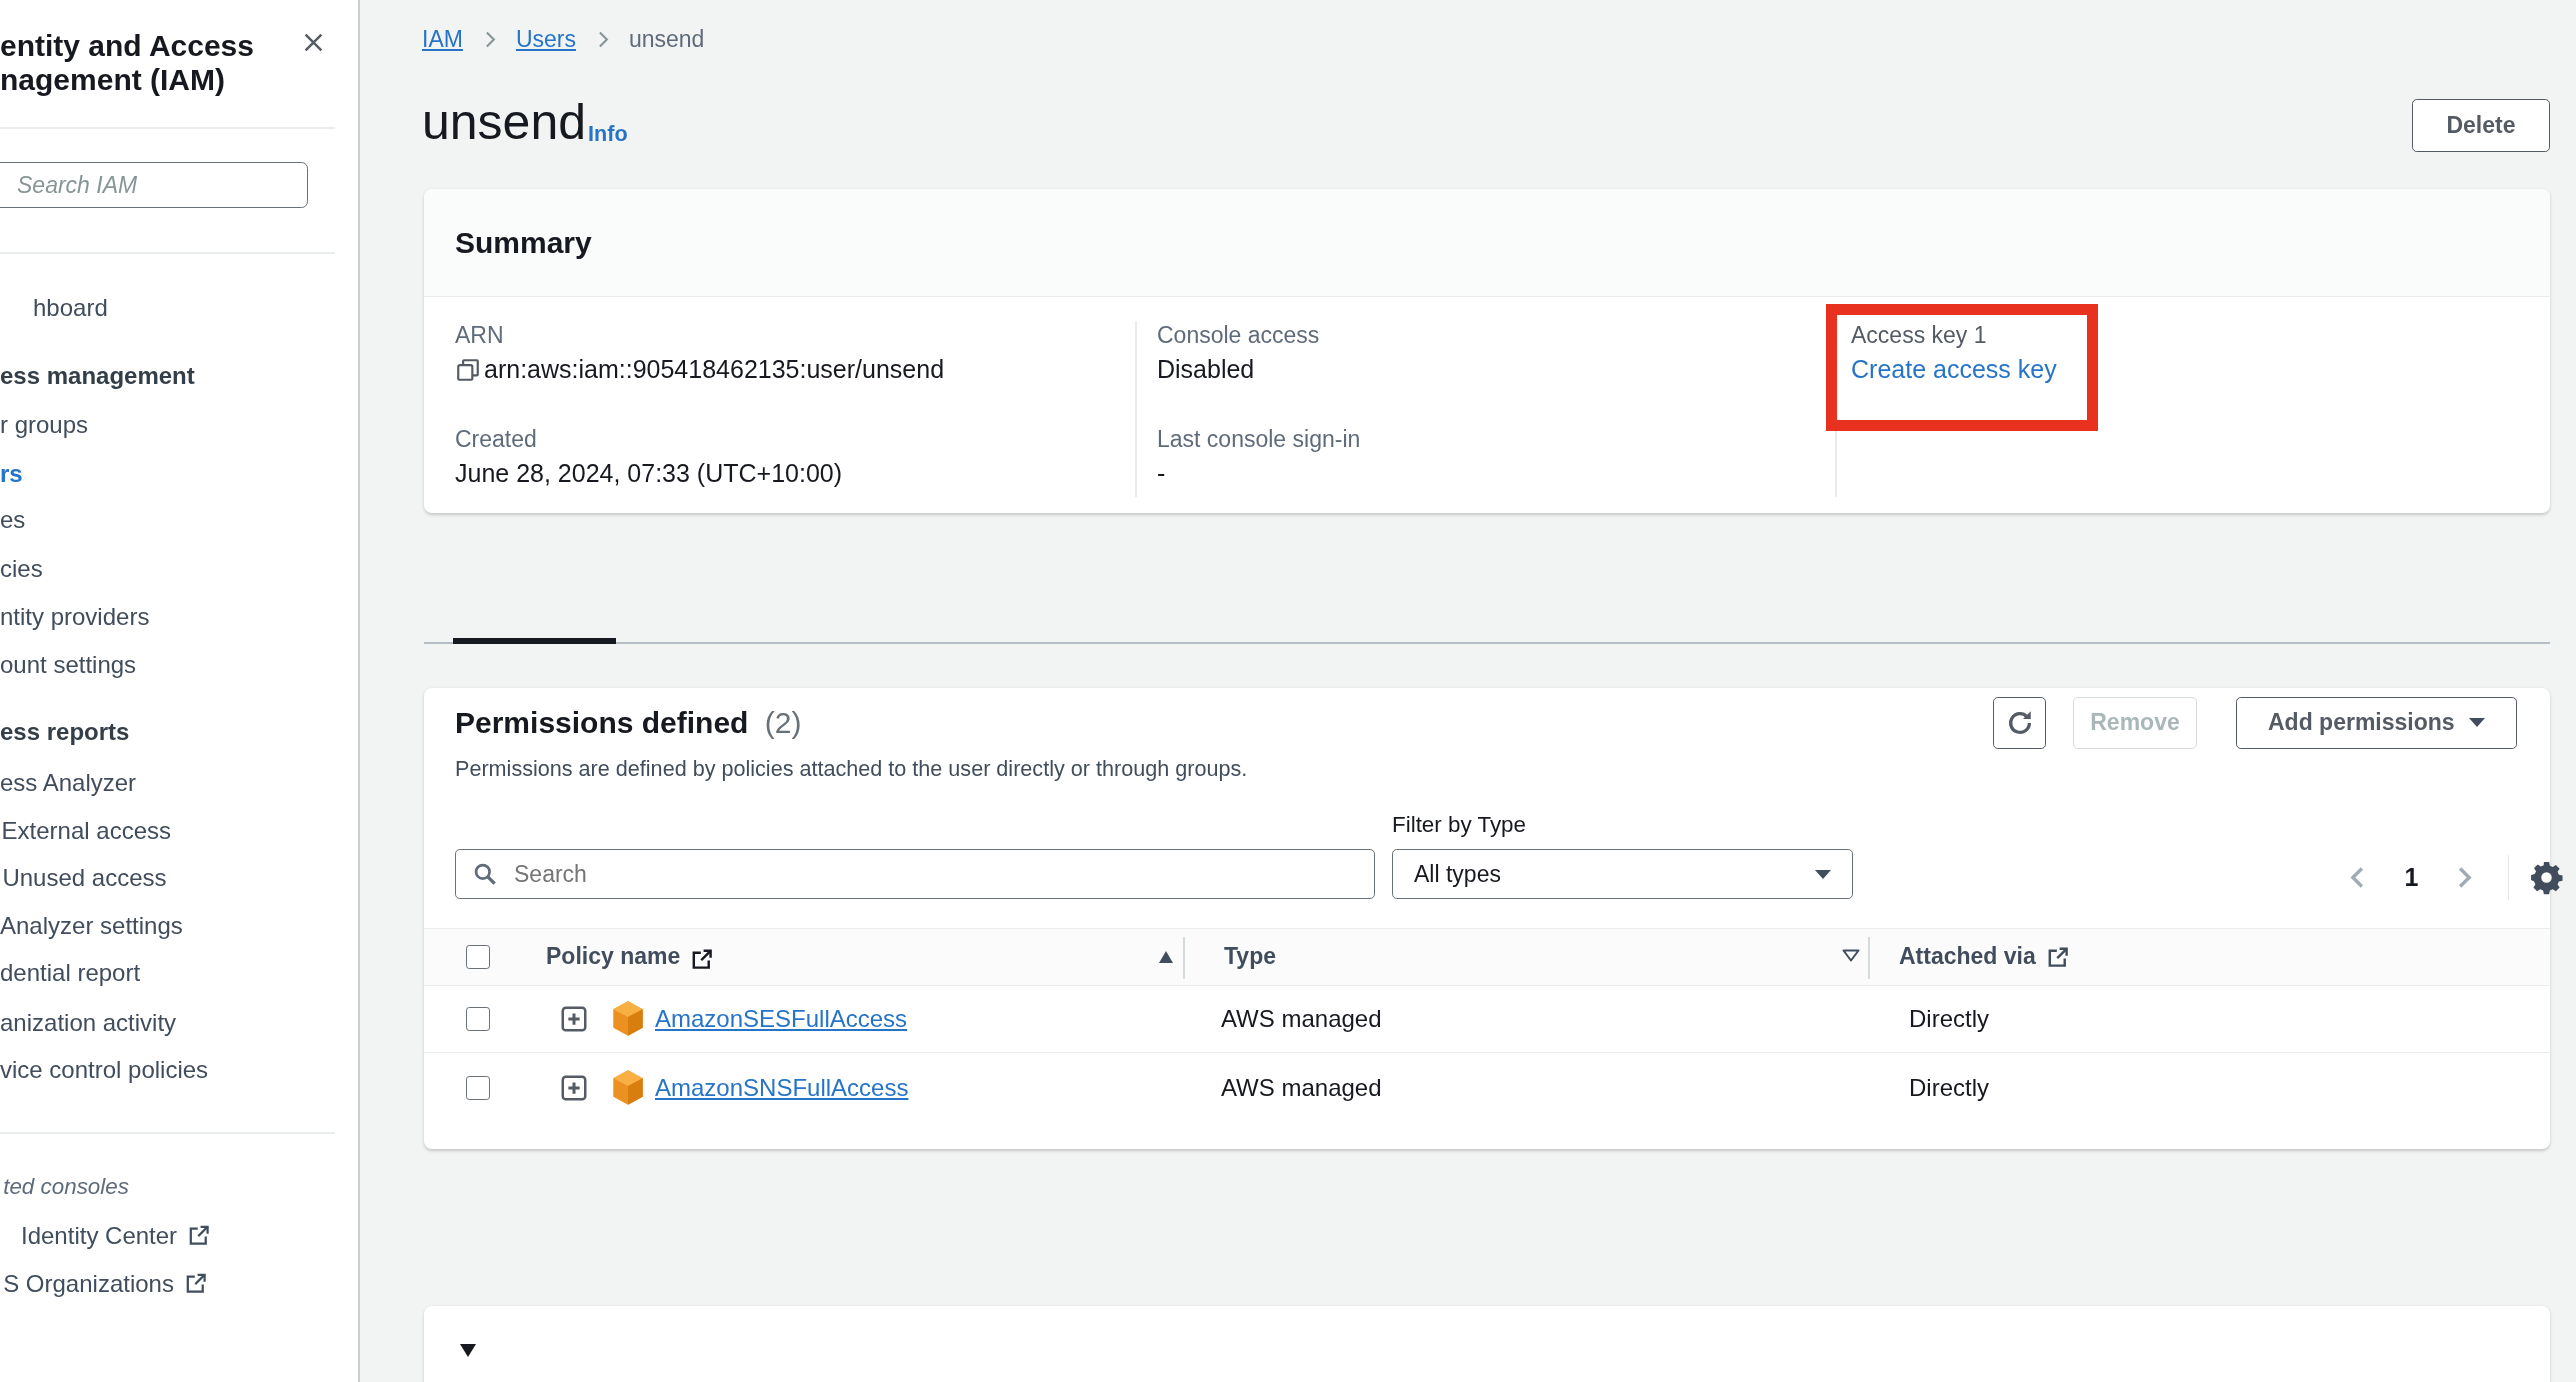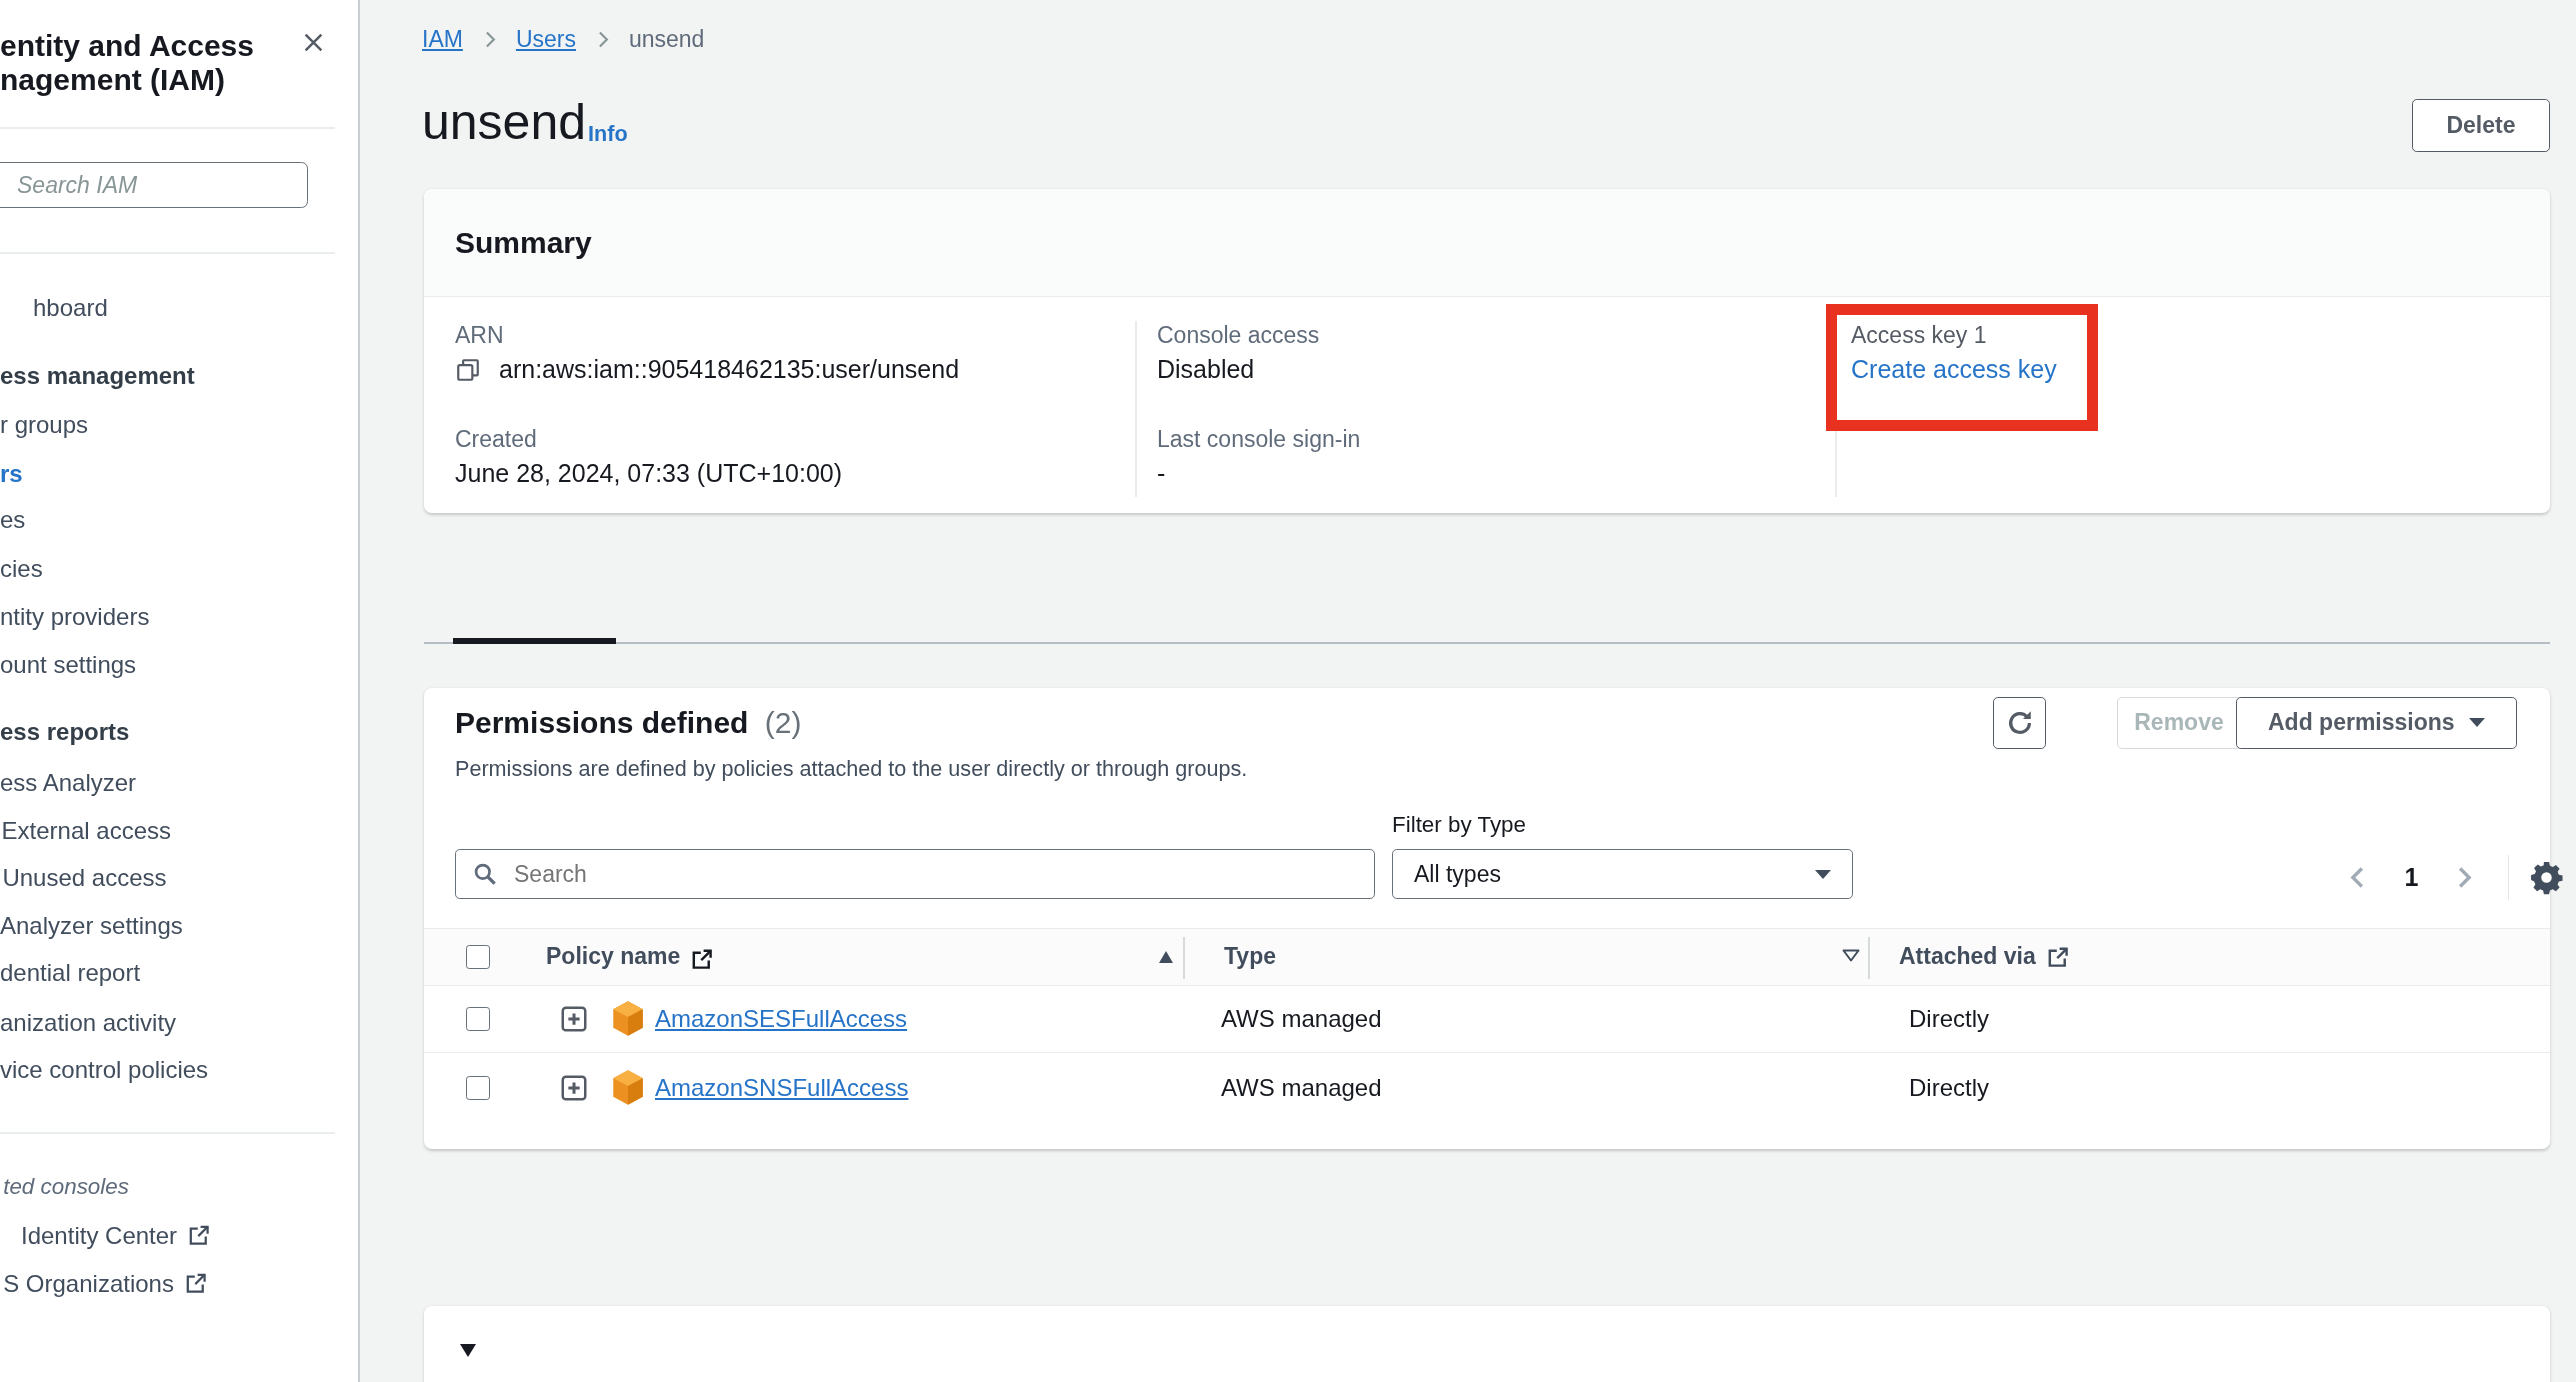--- a/index.html
+++ b/index.html
@@ -121,21 +121,21 @@
   <div class="btn" style="left:2412px;top:99px;width:138px;height:53px;">Delete</div>
 
   <div class="card" style="left:424px;top:189px;width:2126px;height:324px;">
     <div style="height:108px;background:#fafbfb;border-bottom:1.6px solid #e9ebed;border-radius:8px 8px 0 0;display:flex;align-items:center;padding-left:31px;">
       <span style="font-size:30px;font-weight:700;color:#16191f;">Summary</span>
     </div>
     <div class="vline" style="left:711px;top:132px;height:352px;max-height:176px;"></div>
     <div class="vline" style="left:1411px;top:132px;height:176px;"></div>
 
     <div class="label" style="position:absolute;left:31px;top:133px;">ARN</div>
-    <div style="position:absolute;left:31px;top:166px;display:flex;align-items:center;gap:18px;">
+    <div style="position:absolute;left:31px;top:166px;display:flex;align-items:center;gap:3px;">
       <span>
           <svg class="ic" viewBox="0 0 24 24" width="26" height="26" fill="none" stroke="#545b64" stroke-width="2">
             <rect x="3" y="7.5" width="13" height="13.5" rx="1.5"></rect>
             <path d="M7.5 7.5V3.8a.8.8 0 0 1 .8-.8H20.2a.8.8 0 0 1 .8.8V16.2a.8.8 0 0 1-.8.8H16.5"></path>
           </svg>
         </span>
       <span class="value">arn:aws:iam::905418462135:user/unsend</span>
     </div>
     <div class="label" style="position:absolute;left:31px;top:237px;">Created</div>
     <div class="value" style="position:absolute;left:31px;top:270px;">June 28, 2024, 07:33 (UTC+10:00)</div>
@@ -162,21 +162,21 @@
     <div style="position:absolute;left:31px;top:68px;font-size:21.6px;color:#414d5c;">Permissions are defined by policies attached to the user directly or through groups.</div>
 
     <div class="btn" style="left:1569px;top:8.8px;width:53px;height:52px;">
       <span>
           <svg class="ic" viewBox="0 0 24 24" width="30" height="30">
             <path d="M19.5 12a7.5 7.5 0 1 1-2.1-5.2" fill="none" stroke="#545b64" stroke-width="2.6"></path>
             <path d="M20.6 2.6v6.2h-6.2z" fill="#545b64"></path>
           </svg>
         </span>
     </div>
-    <div class="btn disabled" style="left:1649px;top:8.8px;width:124px;height:52px;margin-left:44px;">Remove</div>
+    <div class="btn disabled" style="left:1649px;top:8.8px;width:124px;height:52px;">Remove</div>
     <div class="btn" style="left:1812px;top:8.8px;width:281px;height:52px;gap:14.4px;">
       <span>Add permissions</span>
       <span class="caret-down"></span>
     </div>
 
     <div style="position:absolute;left:968px;top:124px;font-size:22.4px;color:#16191f;">Filter by Type</div>
     <div style="position:absolute;left:31px;top:161px;width:920px;height:50px;">
       <input style="width: 100%; height: 100%; border: 1.6px solid rgb(104, 112, 120); border-radius: 4.8px; font-size: 23px; padding-left: 58px; color: rgb(22, 25, 31); outline: none;" placeholder="Search">
       <span style="position:absolute;left:16px;top:11.2px;">
           <svg class="ic" viewBox="0 0 24 24" width="27" height="27" fill="none" stroke="#5f6b7a" stroke-width="2.4">

